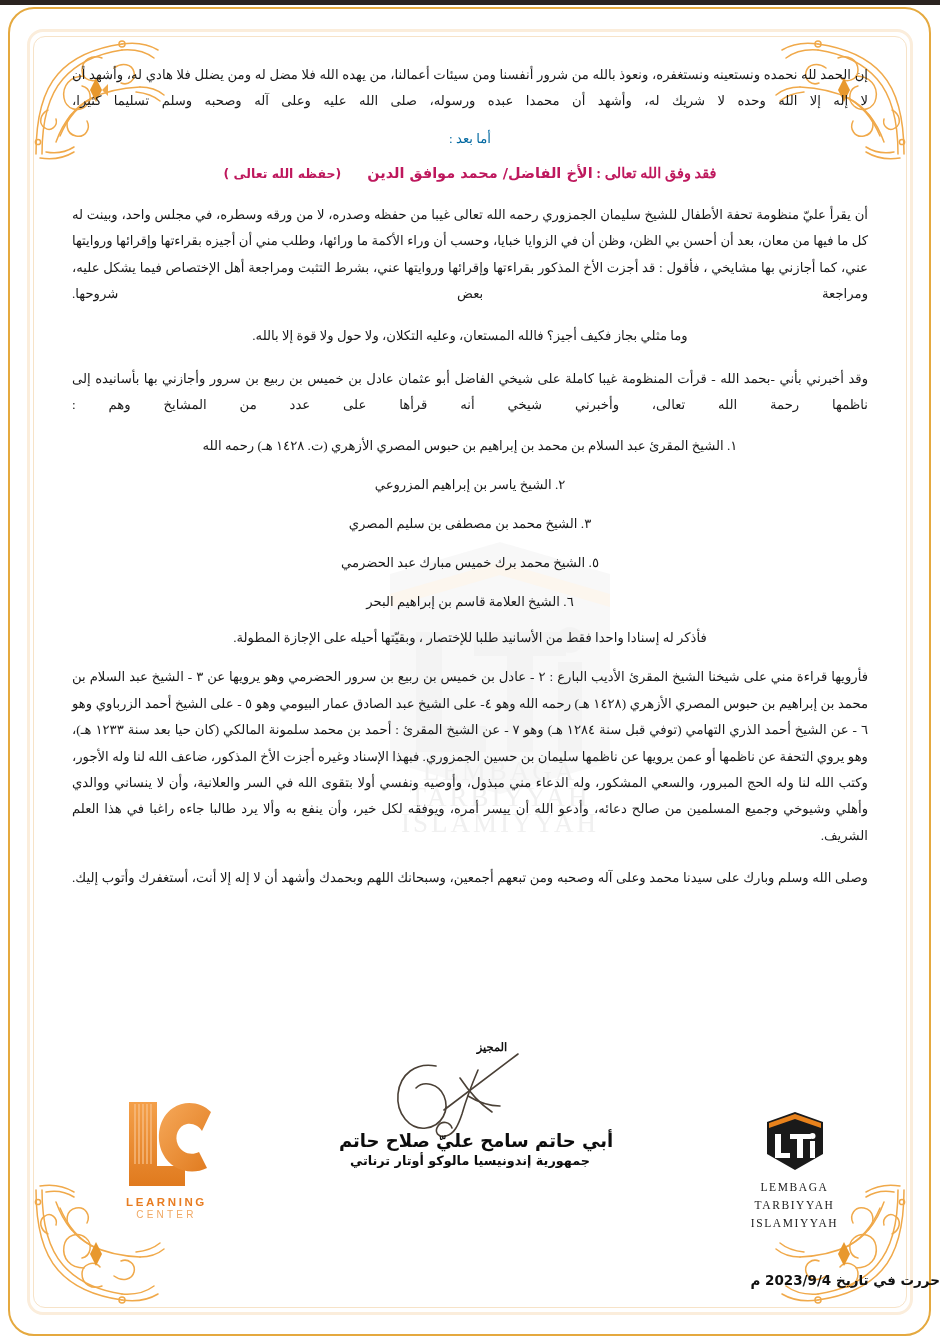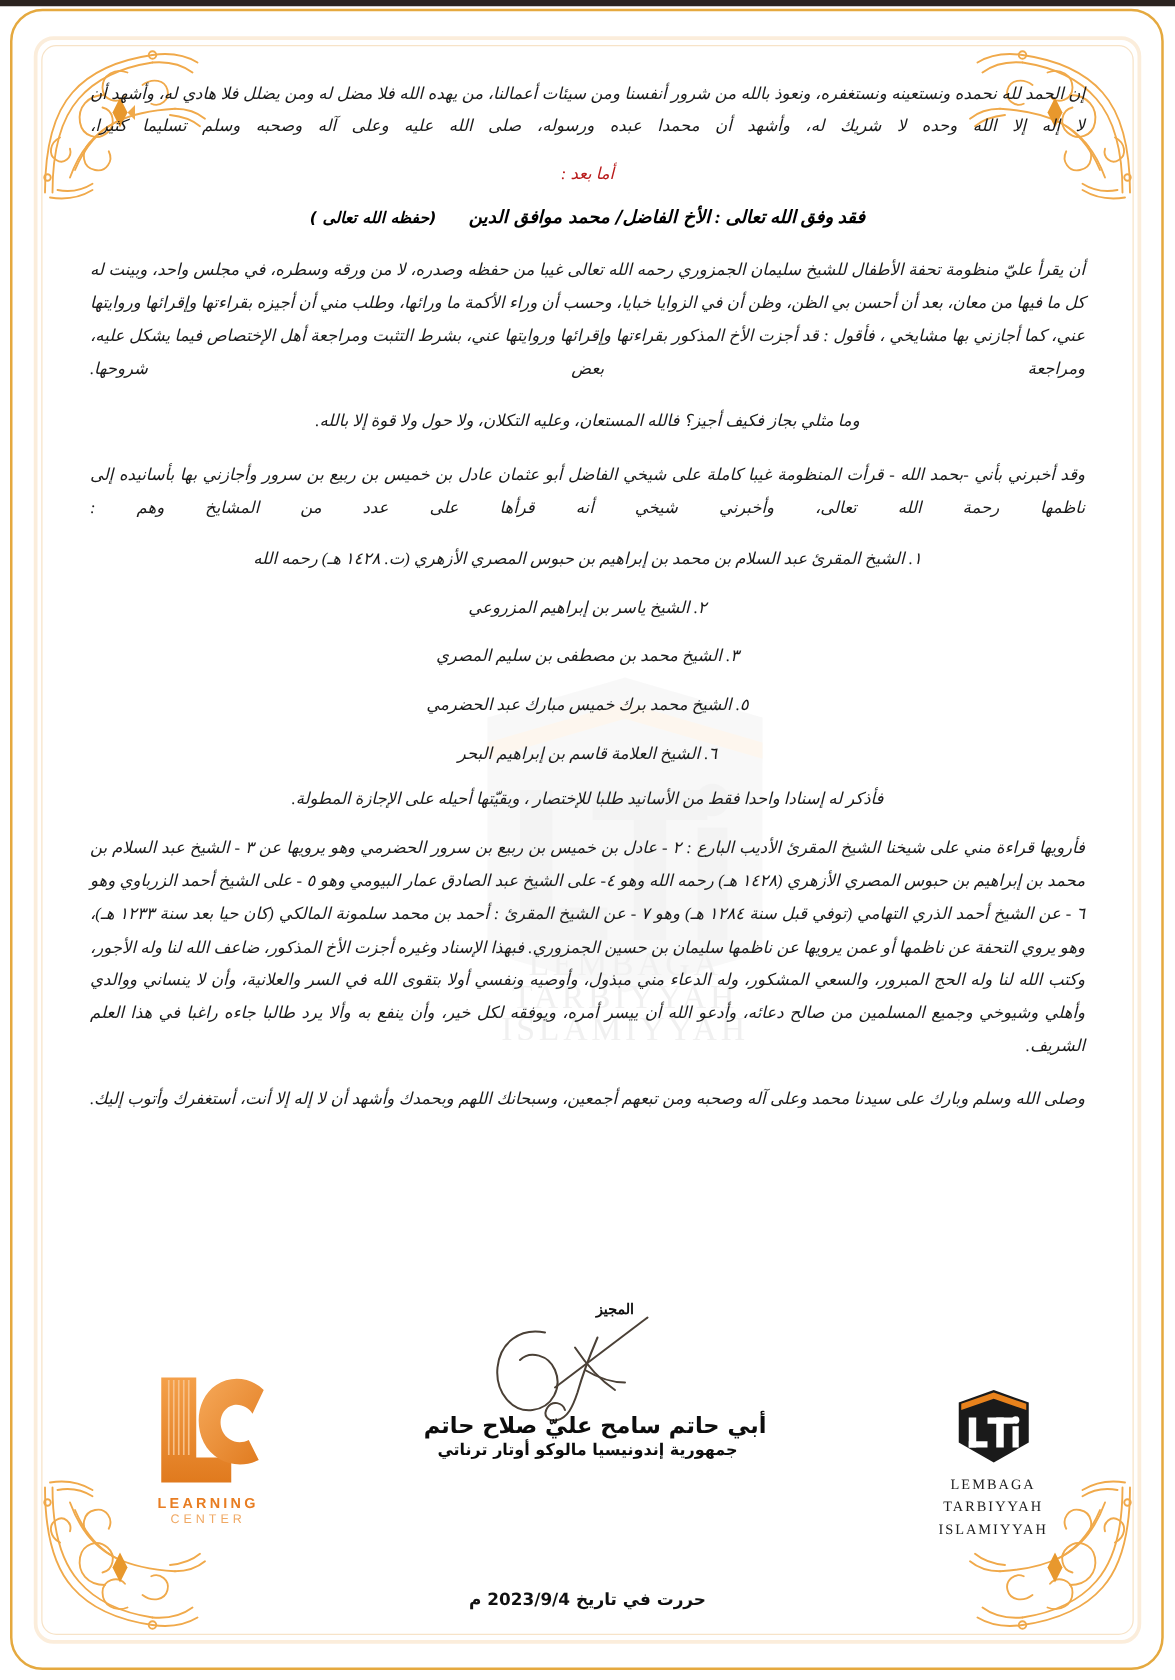--- a/index.html
+++ b/index.html
@@ -80,47 +80,46 @@
 
   
   .content {
     position: absolute;
     left: 0; top: 0;
     width: 940px;
     height: 1344px;
     padding: 62px 72px 20px 72px;
     box-sizing: border-box;
     z-index: 4;
-    font-style: italic;
   }
 
   p.body {
     margin: 0 0 16px 0;
     font-size: 13.2px;
     line-height: 2.0;
     color: #191919;
     text-align: justify;
     text-align-last: center;
     direction: rtl;
   }
   p.body.lead  { text-align: justify; text-align-last: justify; }
 
   .ama-baad {
     margin: 10px 0 18px 0;
     font-size: 13.2px;
-    color: #b91c1c;
+    color: #0369a1;
     text-align: center;
     direction: rtl;
   }
 
   .blue-head {
     margin: 10px 0 20px 0;
     font-size: 14.5px;
     font-weight: bold;
-    color: #000000;
+    color: #be185d;
     text-align: center;
     direction: rtl;
     font-family: "DejaVu Sans", "Liberation Sans", sans-serif;
   }
   .blue-head .prefix {
     font-family: "Liberation Serif", serif;
     font-weight: bold;
   }
   .blue-head .gap { display: inline-block; width: 26px; }
   .blue-head .paren { font-size: 12.5px; }
@@ -235,21 +234,21 @@
     letter-spacing: 1.6px;
     color: #1b1b1b;
     line-height: 1.22;
     margin-top: 4px;
   }
 
   .date-line {
     position: absolute;
     left: 0; right: 0;
     top: 1272px;
-    text-align: center;
+    text-align: right;
     font-size: 13.5px;
     font-weight: bold;
     color: #111;
     z-index: 5;
     direction: rtl;
     font-family: "DejaVu Sans", "Liberation Sans", sans-serif;
   }
 </style>
 </head>
 <body>

